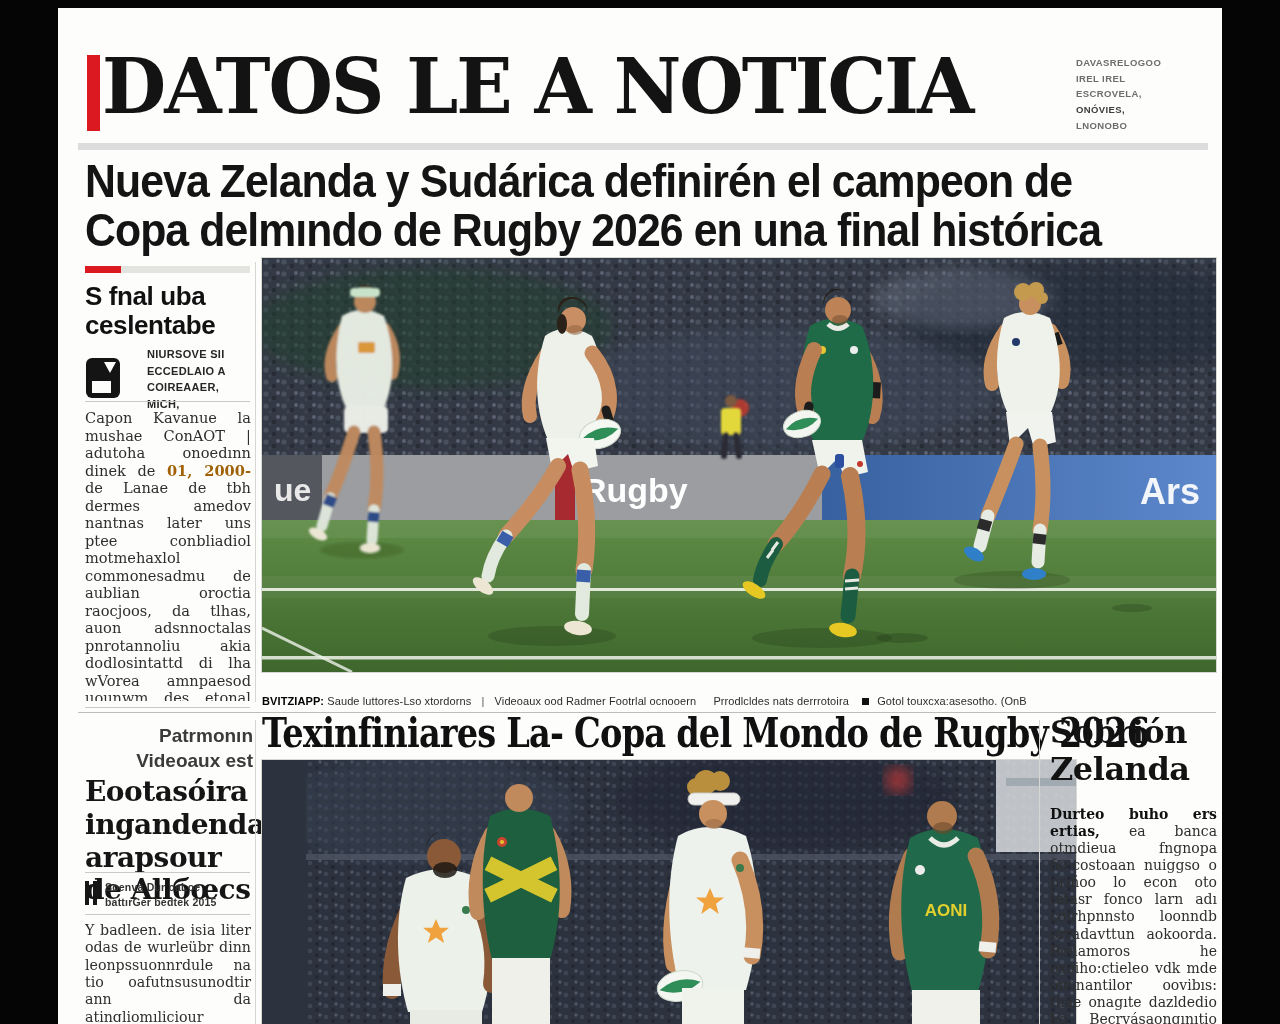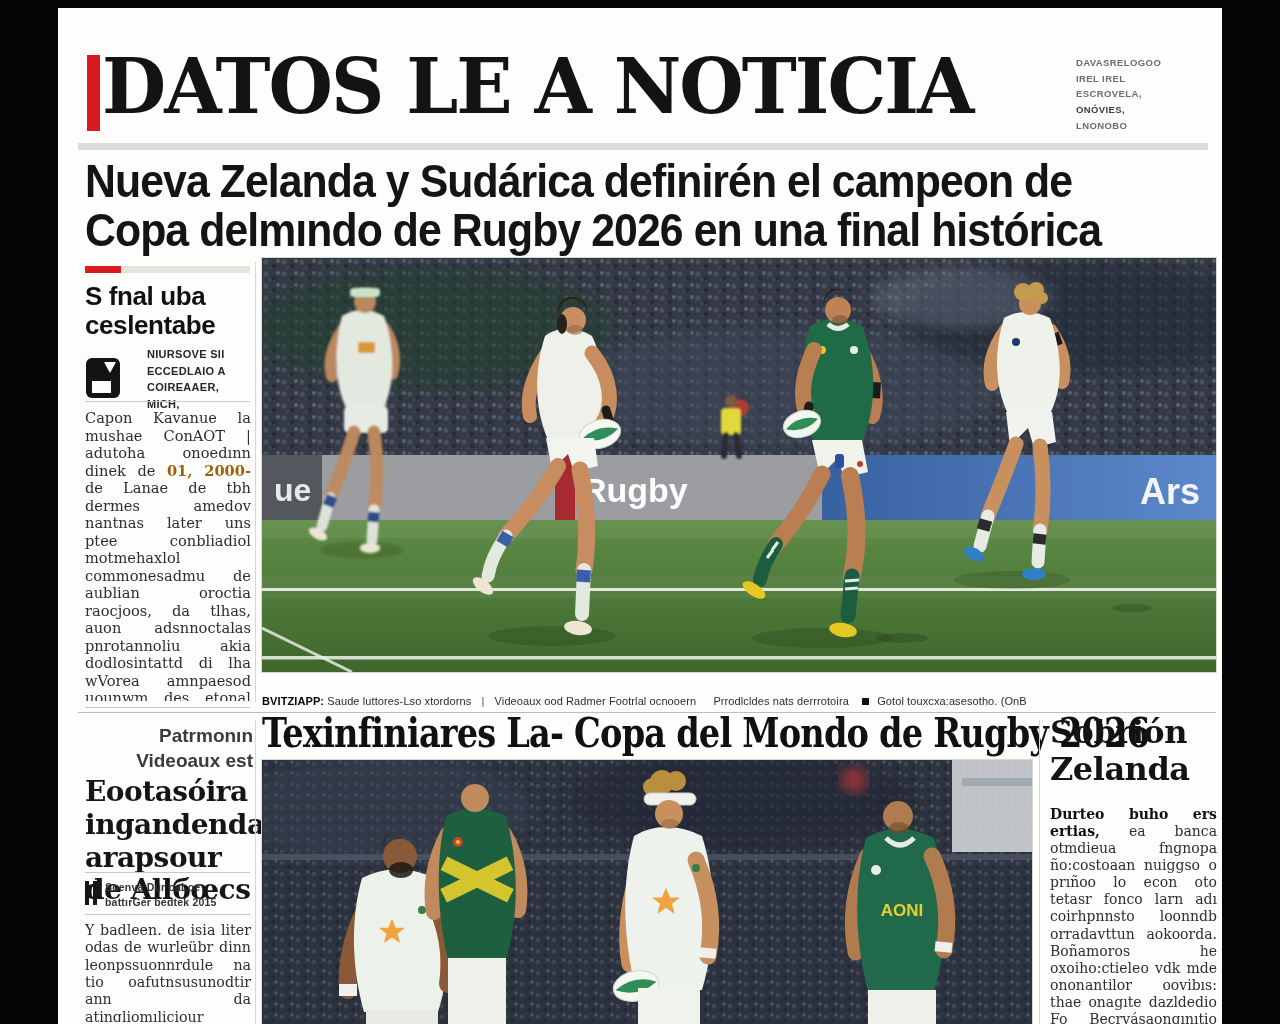--- a/index.html
+++ b/index.html
@@ -36,21 +36,21 @@
   .tl-notetext{font-size:11px;font-weight:800;letter-spacing:.3px;color:#262626;line-height:1.5;padding-top:2px;}
   .tl-rule1{left:27px;top:393px;width:165px;}
   .tl-body{left:27px;top:401px;width:166px;height:292px;overflow:hidden;
            font-family:"DejaVu Serif",serif;font-size:14.6px;line-height:1.2;color:#2e2e2e;
            text-align:justify;}
   .tl-body b{color:#a16207;}
   .tl-rule2{left:27px;top:699px;width:165px;}
 
   
   .photo1{left:204px;top:250px;width:954px;height:414px;outline:1px solid #d8d8d2;background:#a21caf;}
-  .photo2{left:204px;top:752px;width:770px;height:264px;outline:1px solid #d8d8d2;background:#2c323e;}
+  .photo2{left:204px;top:752px;width:770px;height:264px;outline:1px solid #d8d8d2;background:#2c323e;padding-left:44px;}
   .vrule-top{left:197px;top:254px;height:440px;}
   .caption{left:204px;top:669px;width:954px;font-size:11px;color:#2c2c2c;letter-spacing:.1px;white-space:nowrap;margin-top:18px;}
   .caption .credit{font-weight:800;color:#000;}
   .caption .sep{margin:0 7px;color:#555;}
   .caption .sq{display:inline-block;width:7px;height:7px;background:#111;margin:0 5px 0 10px;}
 
   
   .mid-rule{left:20px;top:704px;width:1138px;background:#bdbdb9;}
 
   

